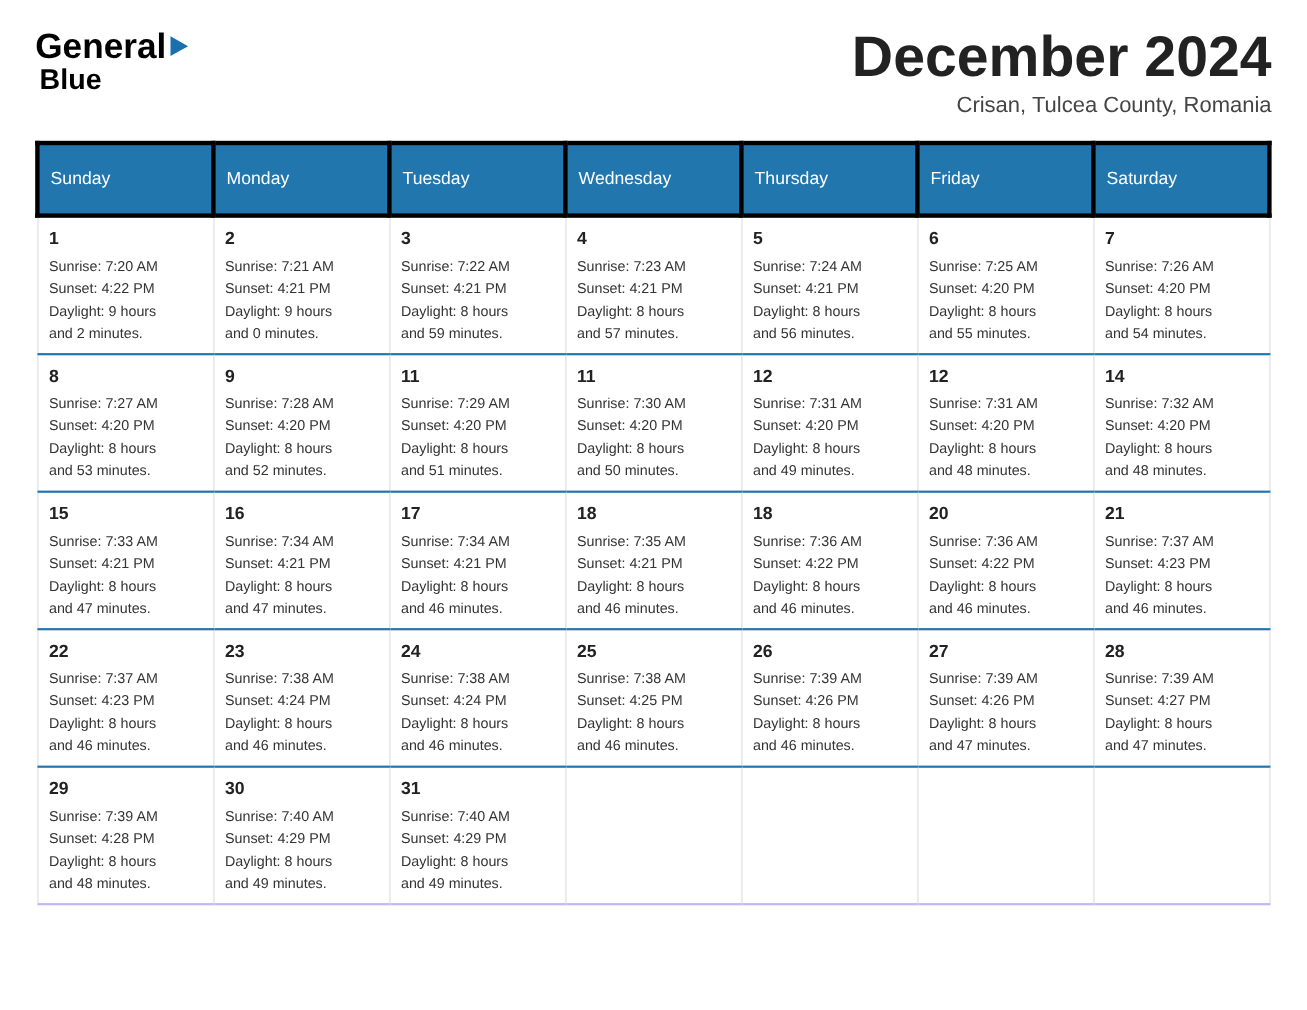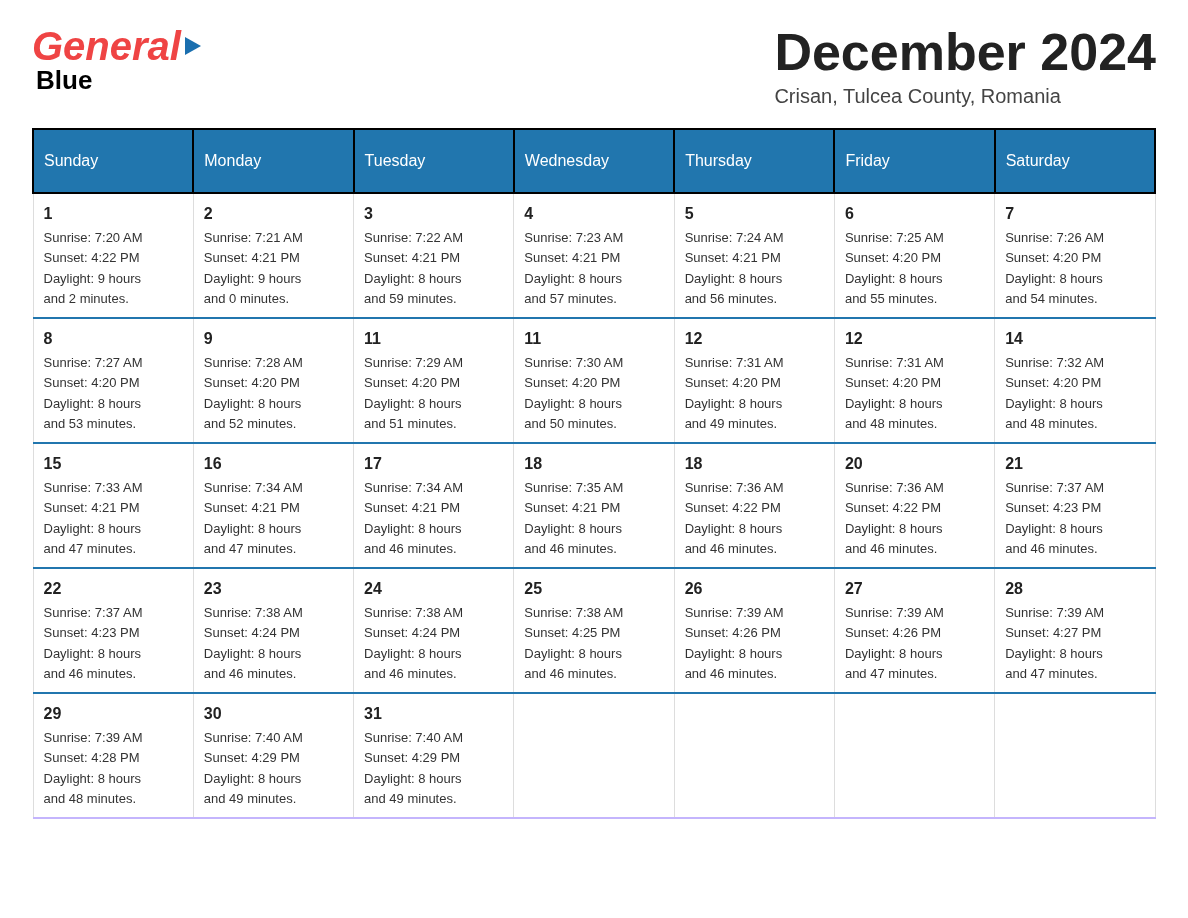--- a/index.html
+++ b/index.html
@@ -13,20 +13,21 @@
     .page-wrapper {
       padding: 24px 32px 32px 32px;
     }
     .header {
       display: flex;
       justify-content: space-between;
       align-items: flex-start;
       margin-bottom: 20px;
     }
     .title-area {
+      text-align: right;
       margin-left: 32px;
     }
     .month-title {
       font-size: 52px;
       font-weight: bold;
       color: #222;
       line-height: 1.1;
     }
     .location-title {
       font-size: 20px;
@@ -39,21 +40,21 @@
       border-collapse: collapse;
       table-layout: fixed;
     }
     .calendar-table th {
       background-color: #2176ae;
       color: #fff;
       font-size: 16px;
       font-weight: normal;
       padding: 22px 10px;
       text-align: left;
-      border: 2px solid #000000;
+      border: 4px solid #000000;
     }
     .calendar-table td {
       vertical-align: top;
       padding: 8px 10px;
       border-bottom: 2px solid #2176ae;
       border-right: 1px solid #ddd;
       font-size: 13.5px;
       color: #333;
       line-height: 1.5;
       background: #fff;
@@ -92,21 +93,21 @@
   </style>
 </head>
 <body>
 
 <div class="page-wrapper">
 
   <div class="header">
 
     <div class="logo-container">
       <div class="logo-top-row">
-        <span style="font-size:40px; font-weight:bold; color:#ef4444; font-style:italic;">General</span>
+        <span style="font-size:32px; font-weight:bold; color:#000000; ">General</span>
         <svg width="22" height="22" viewBox="0 0 22 22" style="margin-left:2px; margin-bottom:2px;">
           <polygon points="2,2 18,11 2,20" fill="#1a6faf"></polygon>
         </svg>
       </div>
       <div style="font-size:26px; font-weight:bold; color:#000000; margin-top:-4px; margin-left:4px;">Blue</div>
     </div>
 
     <div class="title-area">
       <div class="month-title">December 2024</div>
       <div class="location-title">Crisan, Tulcea County, Romania</div>

